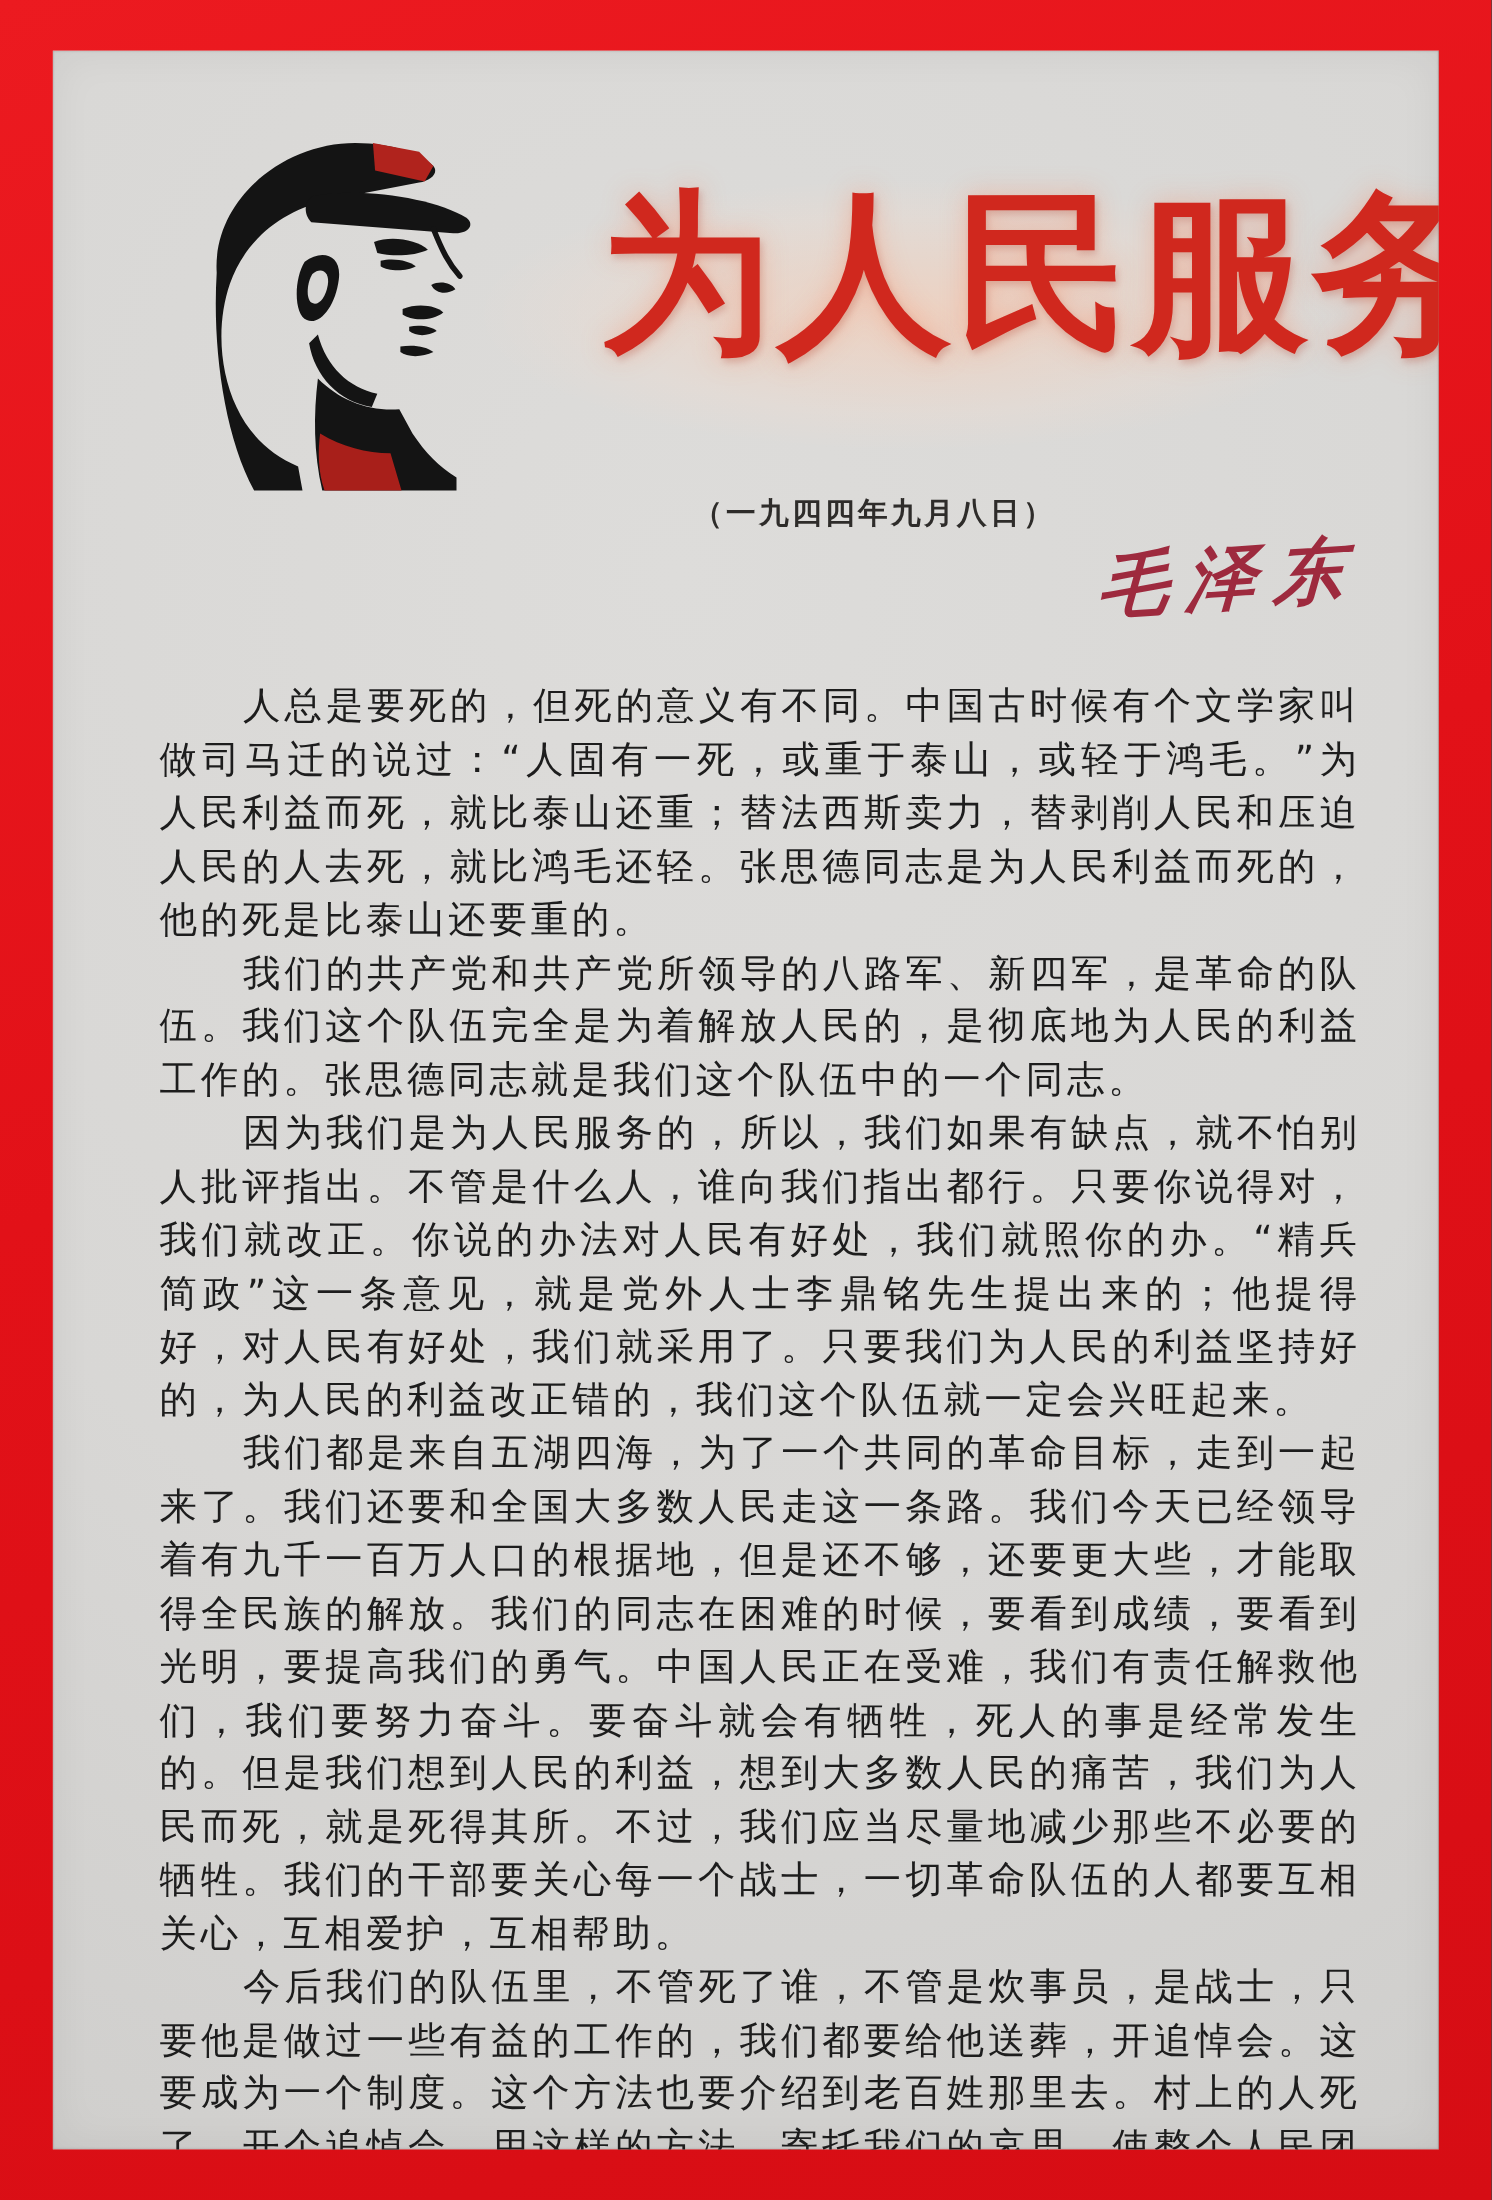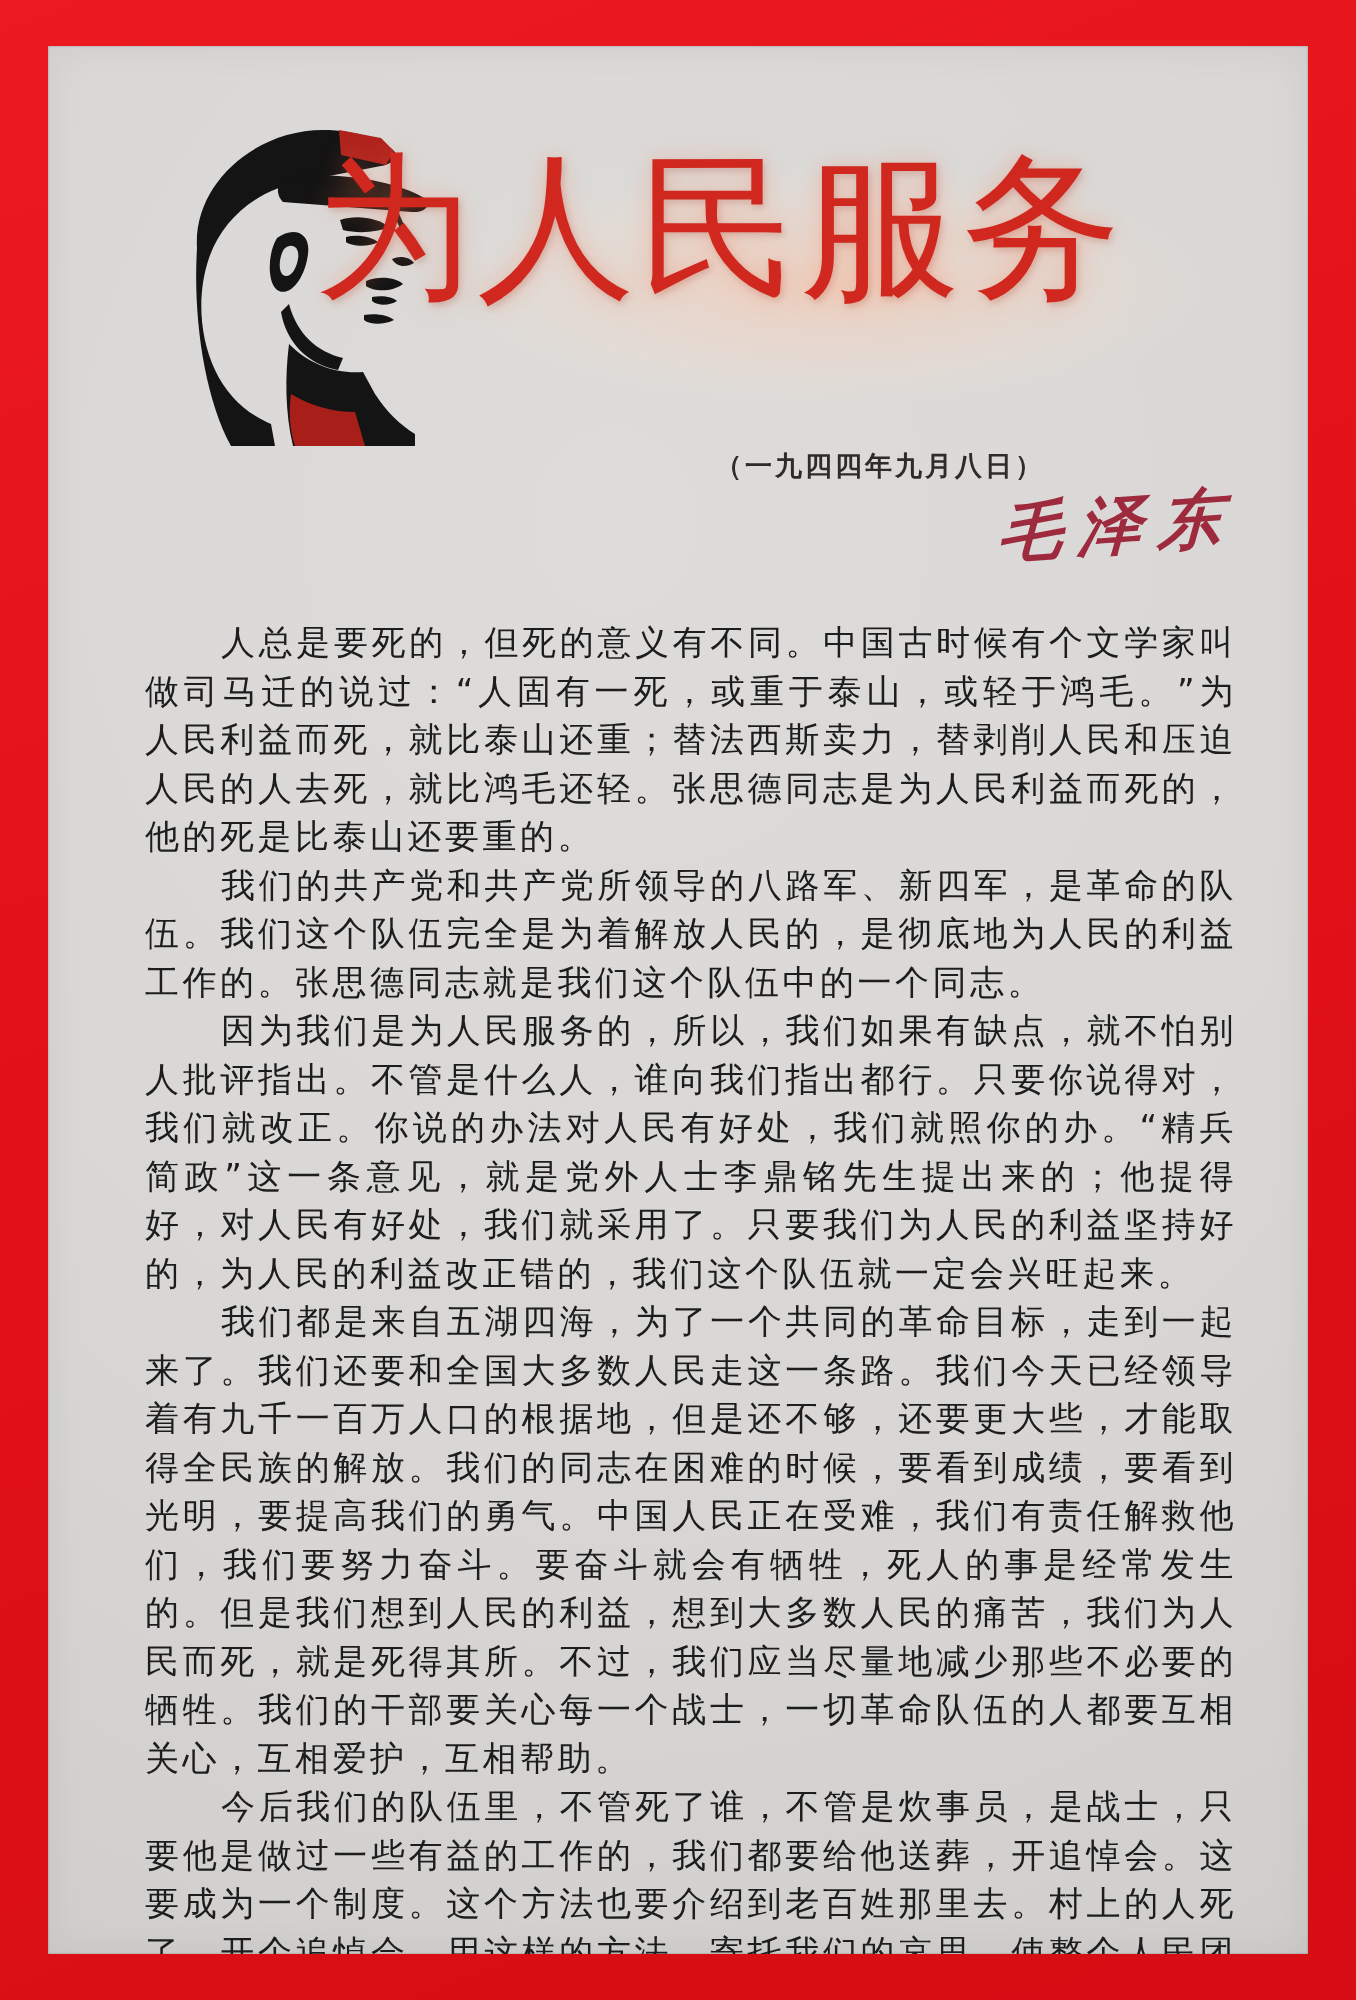--- a/index.html
+++ b/index.html
@@ -24,37 +24,36 @@
     background: radial-gradient(55% 55% at 50% 50%, rgba(255,200,170,0.5) 0%, rgba(255,220,200,0.18) 55%, rgba(255,255,255,0) 75%);
     pointer-events: none;
   }
   .portrait {
     position: absolute;
     left: 95px; top: 42px;
     width: 300px; height: 360px;
   }
   .title {
     position: absolute;
-    left: 267px; top: 95px;
+    left: 267px; top: 116px;
     width: 1040px;
-    text-align: left;
+    text-align: right;
     font-family: "DejaVu Serif", "Liberation Serif", serif;
     font-size: 158px;
-    font-weight: normal;
+    font-weight: bold;
     color: #d0281e;
     letter-spacing: 4px;
     line-height: 1.1;
     text-shadow: 0 0 24px rgba(250,130,90,0.40), 2px 3px 6px rgba(130,10,5,0.18);
     white-space: nowrap;
   }
   .date-line {
     position: absolute;
     left: 582px; top: 402px;
     width: 500px;
-    text-align: center;
     font-family: "DejaVu Serif", "Liberation Serif", serif;
     font-size: 27px;
     font-weight: 700;
     color: #2e2c2a;
     letter-spacing: 3px;
     filter: blur(0.4px);
   }
   .signature {
     position: absolute;
     left: 920px; top: 436px;

